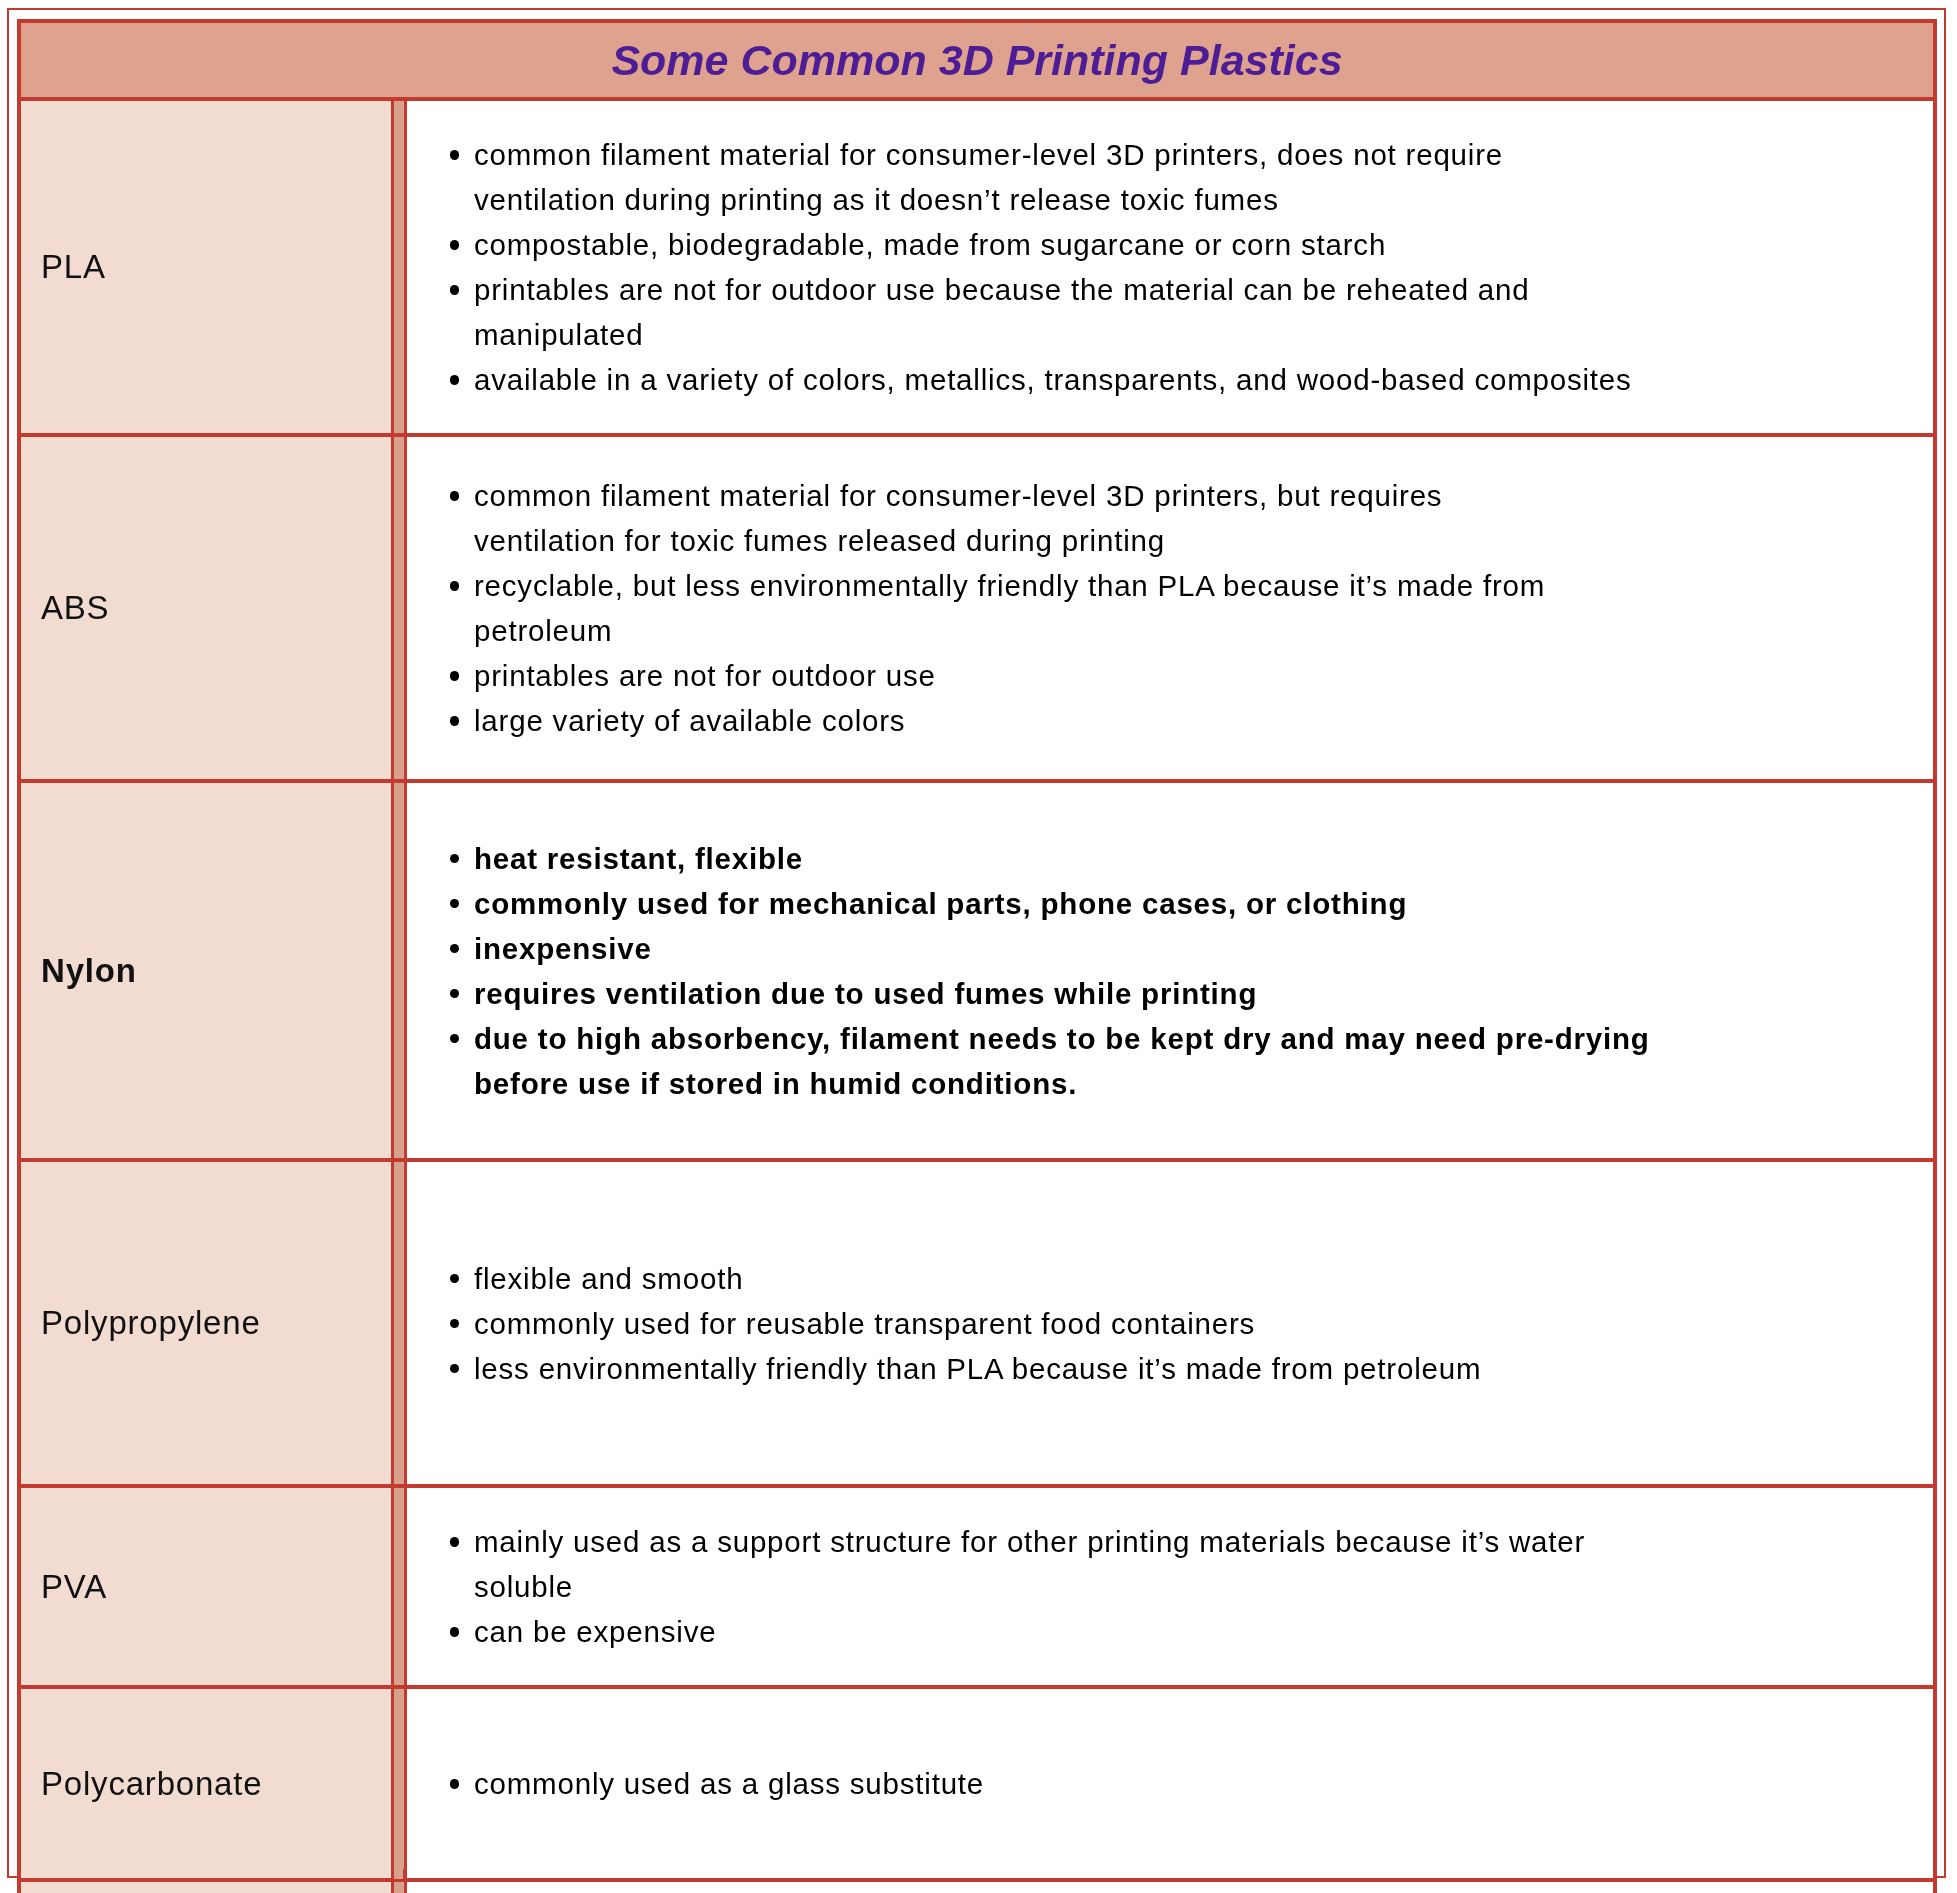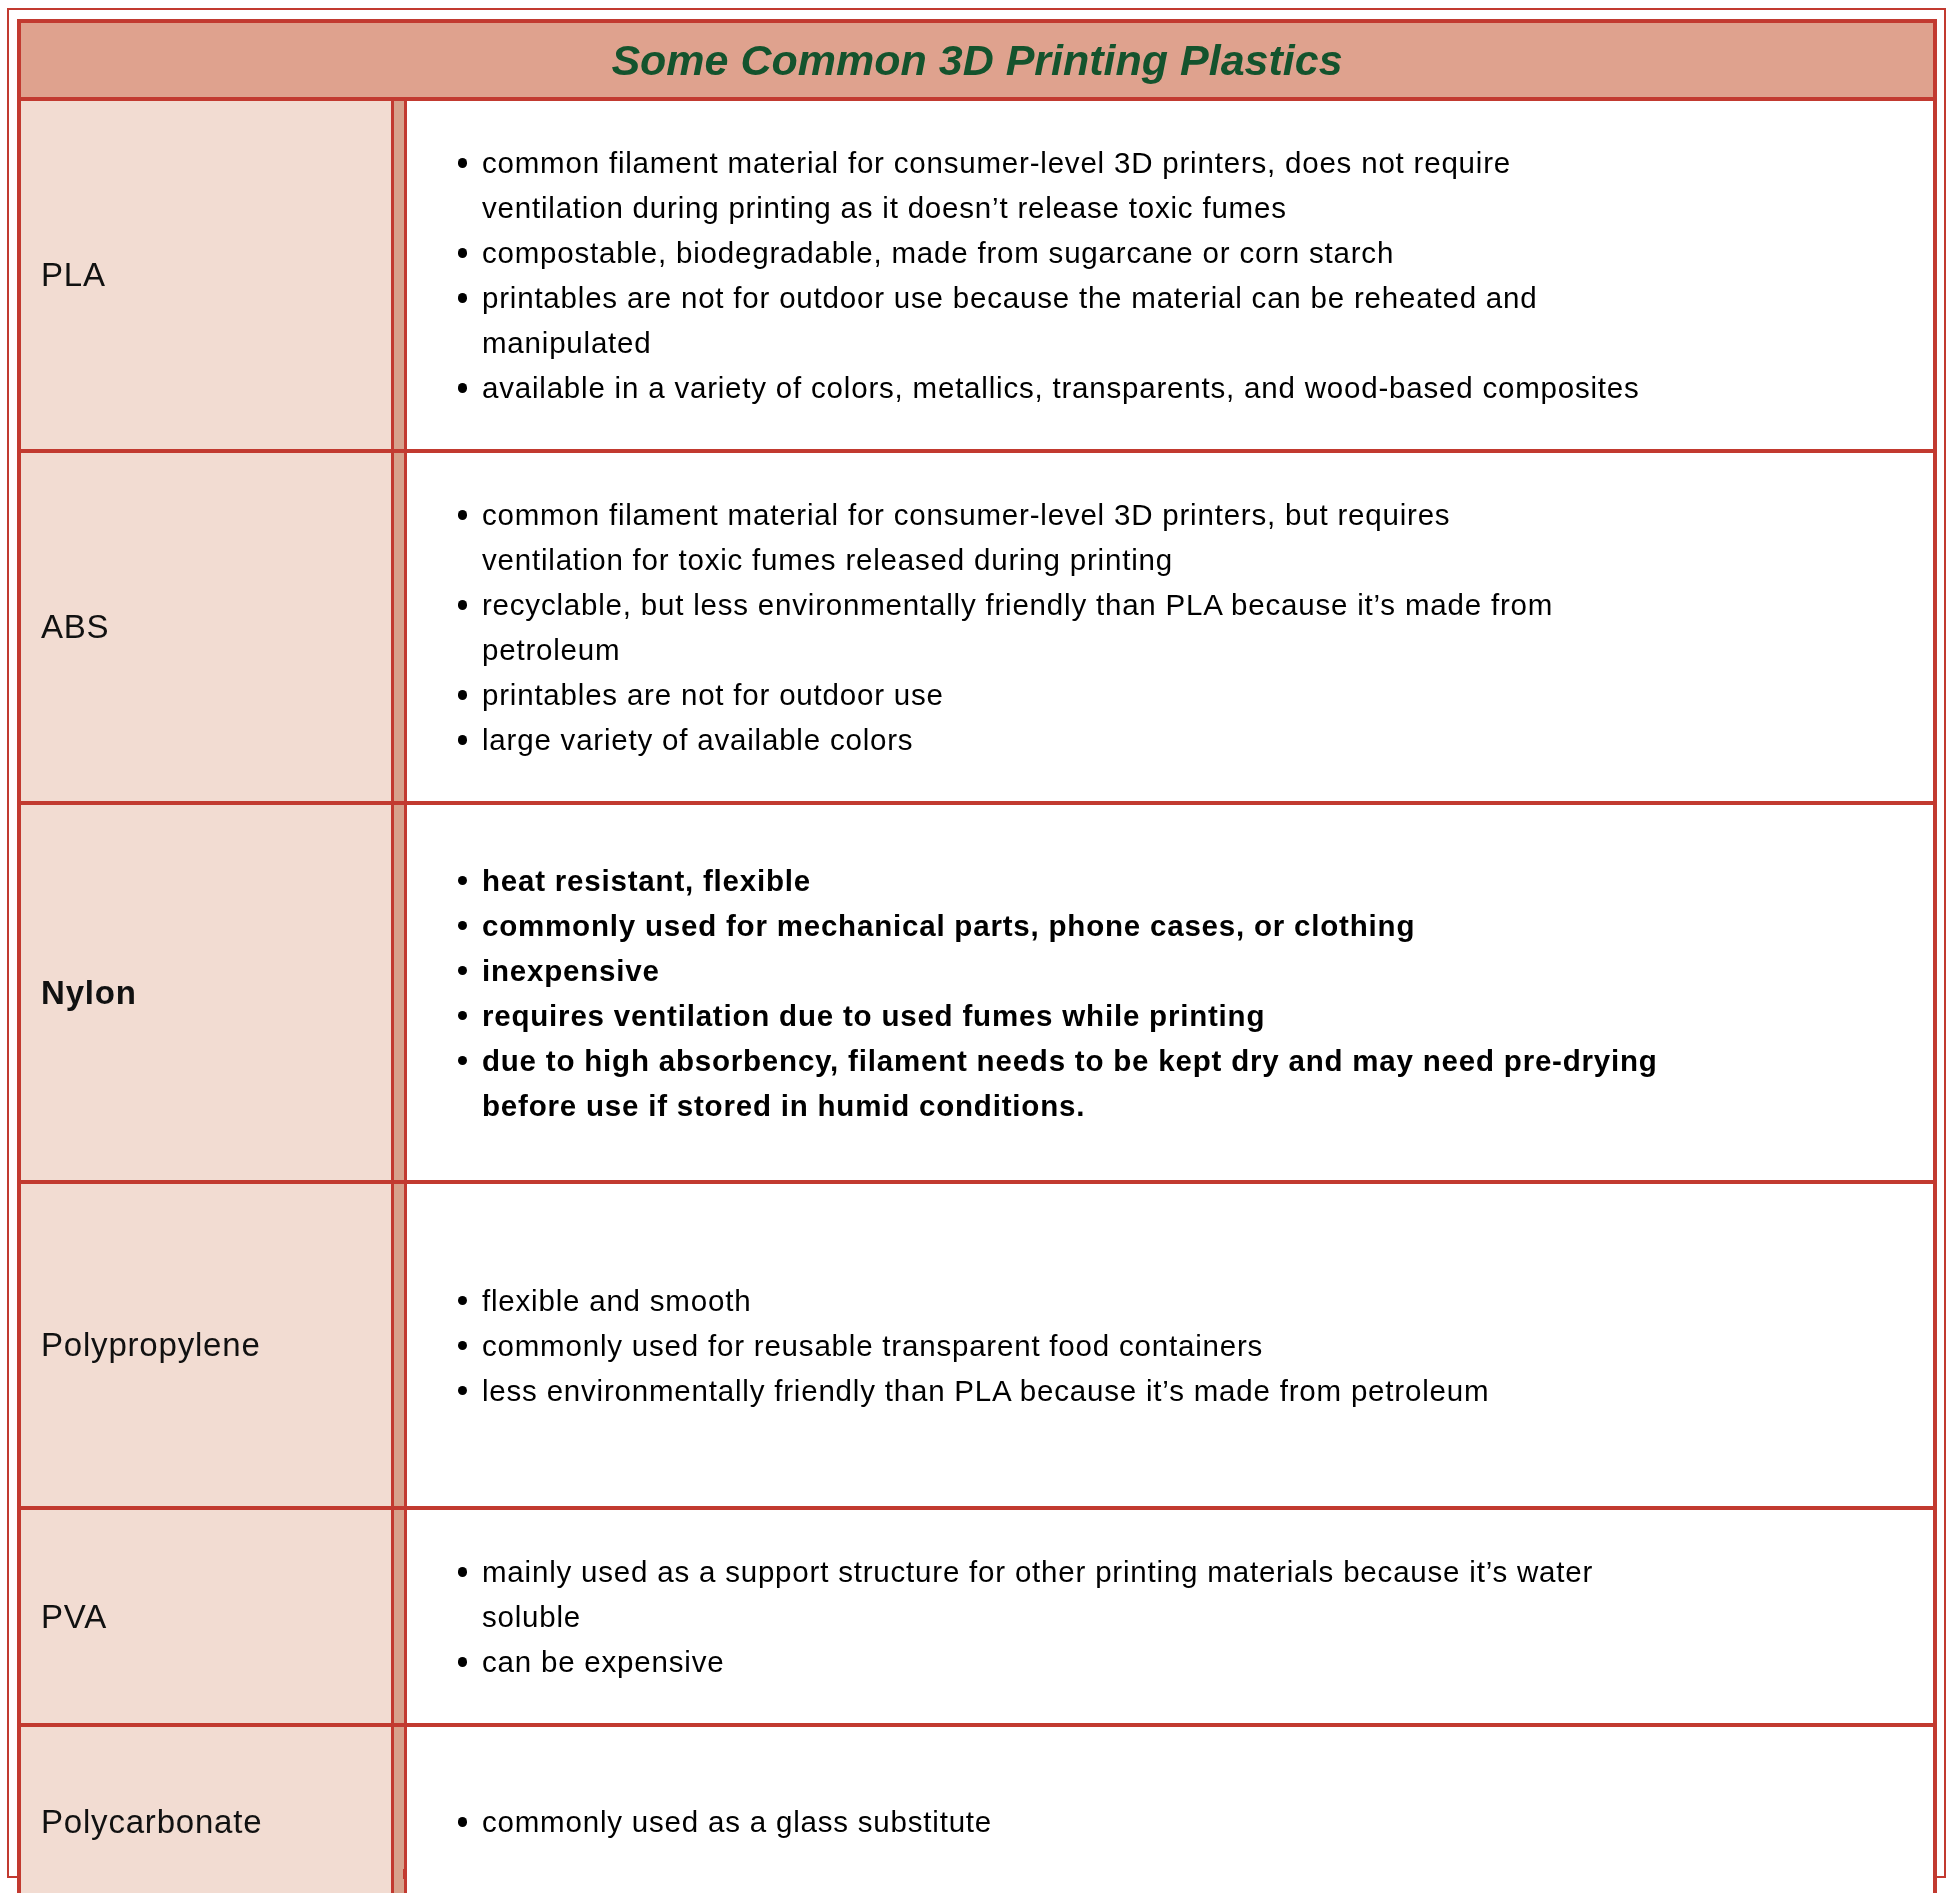--- a/index.html
+++ b/index.html
@@ -36,21 +36,21 @@
     background: #dfa28e;
     display: flex;
     align-items: center;
     justify-content: center;
   }
   .table-title {
     font-size: 43px;
     font-weight: bold;
     font-style: italic;
     letter-spacing: 0px;
-    color: #14532d;
+    color: #4c1d95;
   }
   .body-row {
     display: grid;
     grid-template-columns: 370px 15.5px 1fr;
     border-top: 4.1px solid #c23a30;
   }
   
   .body-row:nth-of-type(2) .cells { min-height: 342px; }
   .body-row:nth-of-type(3) .cells { min-height: 375px; font-weight: bold; }
   .body-row:nth-of-type(4) .cells { min-height: 322px; }
@@ -80,21 +80,21 @@
   }
   .content-cell {
     background: #ffffff;
     display: flex;
     align-items: center;
     padding: 23px 16.4px 23px 35px;
     box-sizing: border-box;
   }
   ul.bullets {
     list-style: none;
-    margin: 16px;
+    margin: 8px;
     padding: 0;
   }
   li.bullet-item {
     display: flex;
     align-items: flex-start;
     font-size: 29.5px;
     line-height: 45px;
     letter-spacing: 0.8px;
   }
   .bullet-dot {

